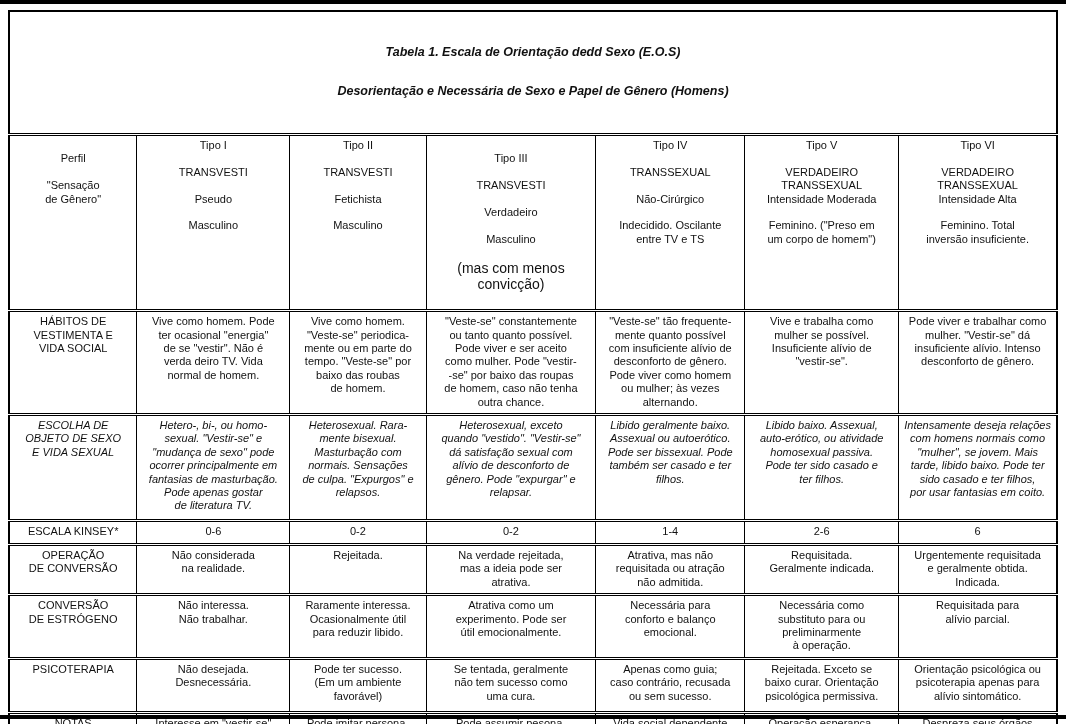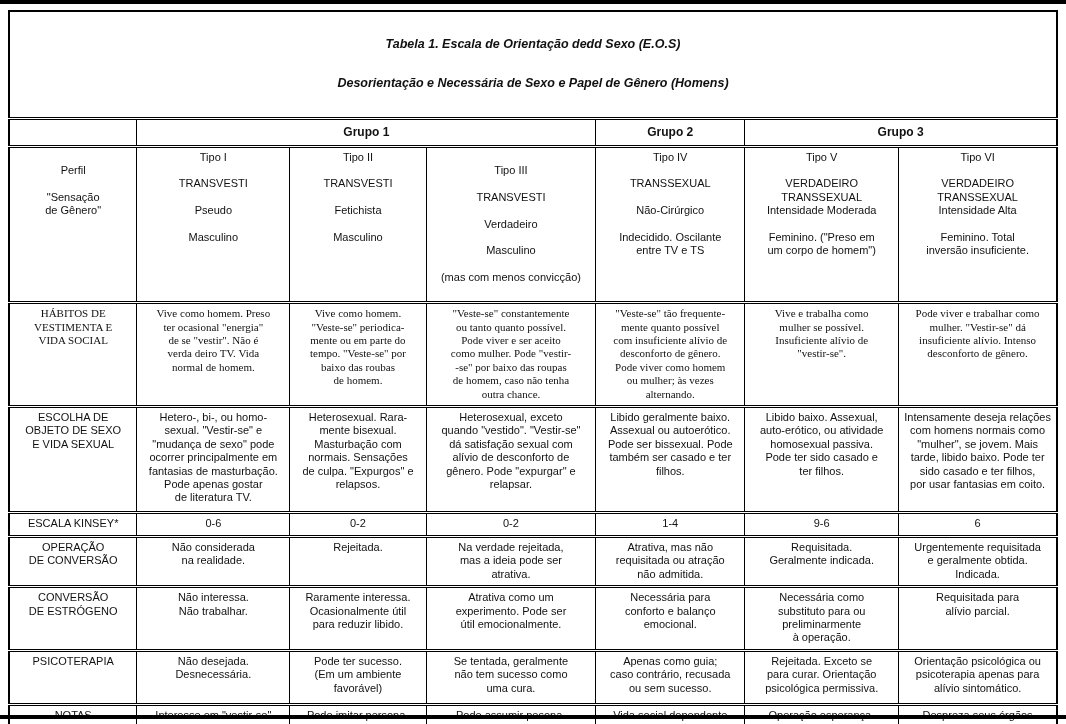--- a/index.html
+++ b/index.html
@@ -31,38 +31,38 @@
     line-height:1.22;
     padding:3px 3px 4px 3px;
     overflow:hidden;
   }
   tr.title-row td{
     border-top:none;
     font-weight:bold;
     font-style:italic;
     font-size:12.5px;
     line-height:1.55;
-    padding:4px 4px;
+    padding:12px 4px;
   }
   tr.groups-row td{
     font-weight:bold;
     font-size:12px;
     padding:5px 3px;
   }
   td.row-label{
     text-transform:none;
     padding-top:4px;
   }
-  td.sm, .note{font-size:11px;}
+  td.sm, .note{font-size:14px;}
   .note{line-height:1.15;}
   tr.h-title{height:42px;}
   tr.h-groups{height:26px;}
   tr.h-profile{height:112px;}
-  tr.h-r0{height:92px;font-family:Liberation Serif, serif;}
-  tr.h-r1{height:106px;}
+  tr.h-r0{height:92px;}
+  tr.h-r1{height:106px;font-style:italic;}
   tr.h-r2{height:24px;padding-left:24px;}
   tr.h-r3{height:44px;}
   tr.h-r4{height:51px;}
   tr.h-r5{height:54px;}
   tr.h-r6{height:76px;}
 </style>
 </head>
 <body>
 
 <div class="page">
@@ -81,26 +81,20 @@
       </colgroup>
 
       <tbody>
           <tr class="title-row h-title">
         <td colspan="7">
           <div>Tabela 1. Escala de Orientação dedd Sexo (E.O.S)</div>
           <div>Desorientação e Necessária de Sexo e Papel de Gênero (Homens)</div>
         </td>
       </tr>
 
-      <tr class="groups-row h-groups">
-        <td></td>
-        <td colspan="3">Grupo 1</td>
-        <td>Grupo 2</td>
-        <td colspan="2">Grupo 3</td>
-      </tr>
 
       <tr class="h-profile">
         <td class="row-label">
 Perfil
 
 "Sensação
 de Gênero"</td>
         <td>Tipo I
 
 TRANSVESTI
@@ -148,21 +142,21 @@
 Intensidade Alta
 
 Feminino. Total
 inversão insuficiente.</td>
       </tr>
 
       <tr class="h-r0">
         <td class="row-label">HÁBITOS DE
 VESTIMENTA E
 VIDA SOCIAL</td>
-        <td>Vive como homem. Preso
+        <td>Vive como homem. Pode
 ter ocasional "energia"
 de se "vestir". Não é
 verda deiro TV. Vida
 normal de homem.</td>
         <td>Vive como homem.
 "Veste-se" periodica-
 mente ou em parte do
 tempo. "Veste-se" por
 baixo das roubas
 de homem.</td>
@@ -230,21 +224,21 @@
 sido casado e ter filhos,
 por usar fantasias em coito.</td>
       </tr>
 
       <tr class="h-r2">
         <td class="row-label">ESCALA KINSEY*</td>
         <td>0-6</td>
         <td>0-2</td>
         <td>0-2</td>
         <td>1-4</td>
-        <td>9-6</td>
+        <td>2-6</td>
         <td>6</td>
       </tr>
 
       <tr class="h-r3">
         <td class="row-label">OPERAÇÃO
 DE CONVERSÃO</td>
         <td>Não considerada
 na realidade.</td>
         <td>Rejeitada.</td>
         <td>Na verdade rejeitada,
@@ -289,21 +283,21 @@
         <td>Pode ter sucesso.
 (Em um ambiente
 favorável)</td>
         <td>Se tentada, geralmente
 não tem sucesso como
 uma cura.</td>
         <td>Apenas como guia;
 caso contrário, recusada
 ou sem sucesso.</td>
         <td>Rejeitada. Exceto se
-para curar. Orientação
+baixo curar. Orientação
 psicológica permissiva.</td>
         <td>Orientação psicológica ou
 psicoterapia apenas para
 alívio sintomático.</td>
       </tr>
 
       <tr class="h-r6">
         <td class="row-label">NOTAS</td>
         <td>Interesse em "vestir-se"
 apenas esporádico.</td>

